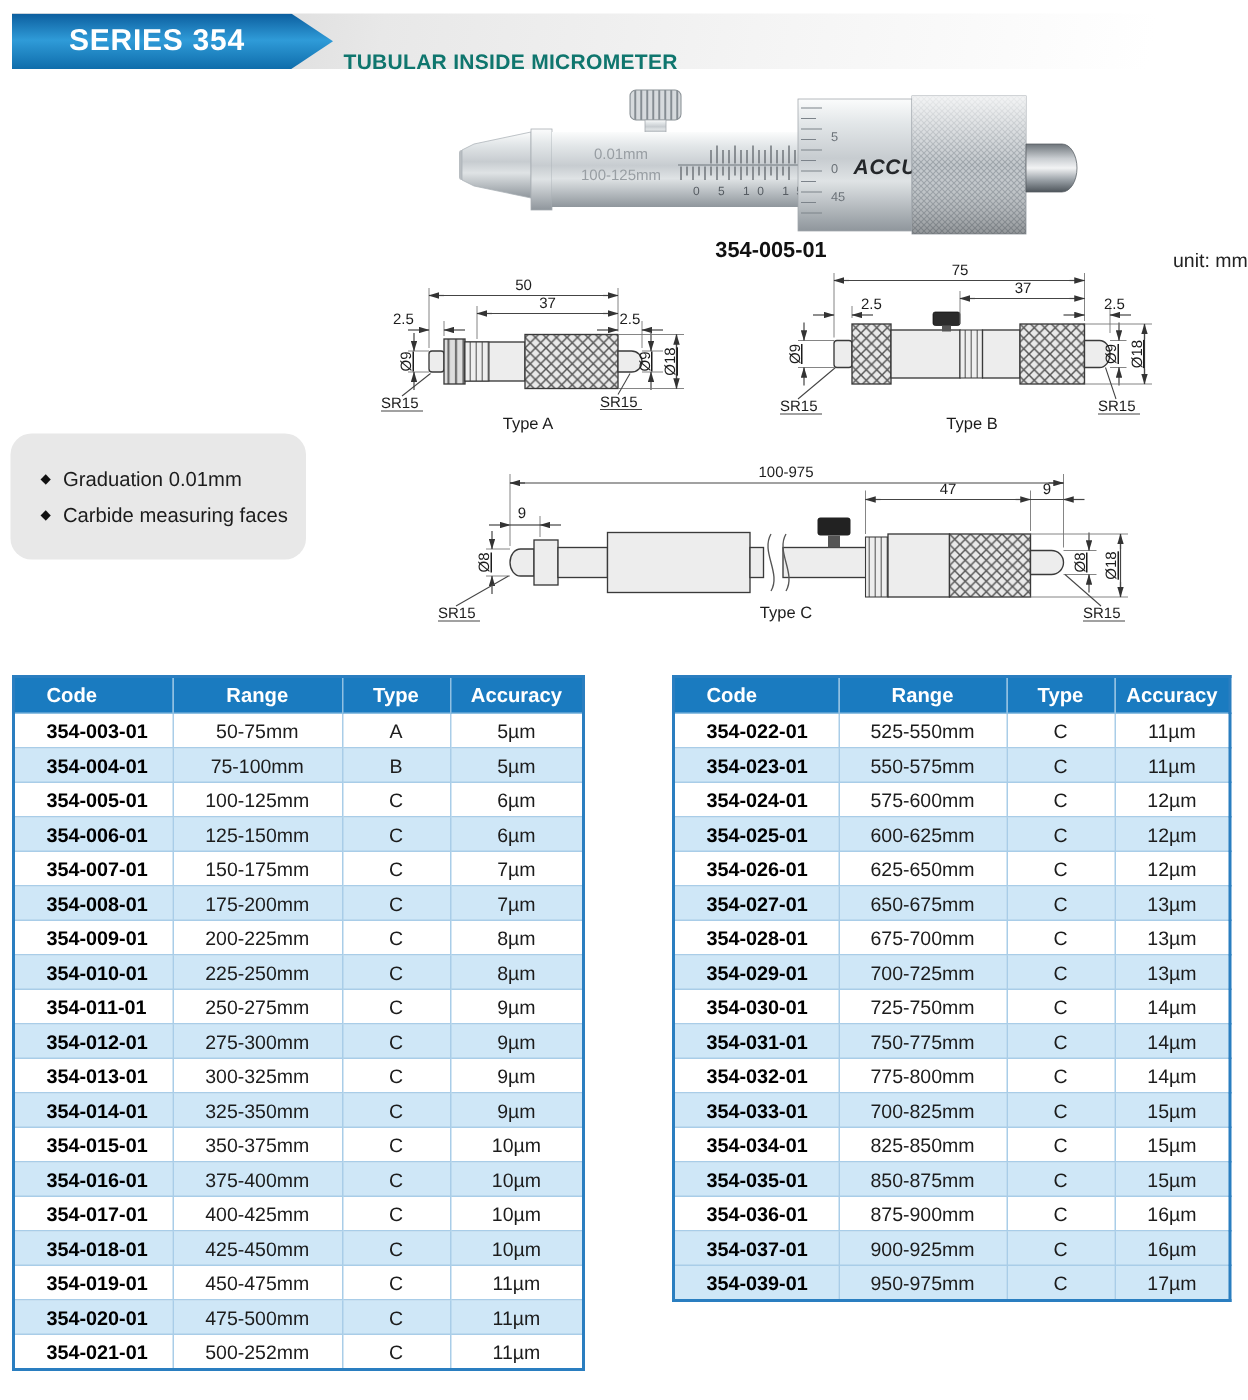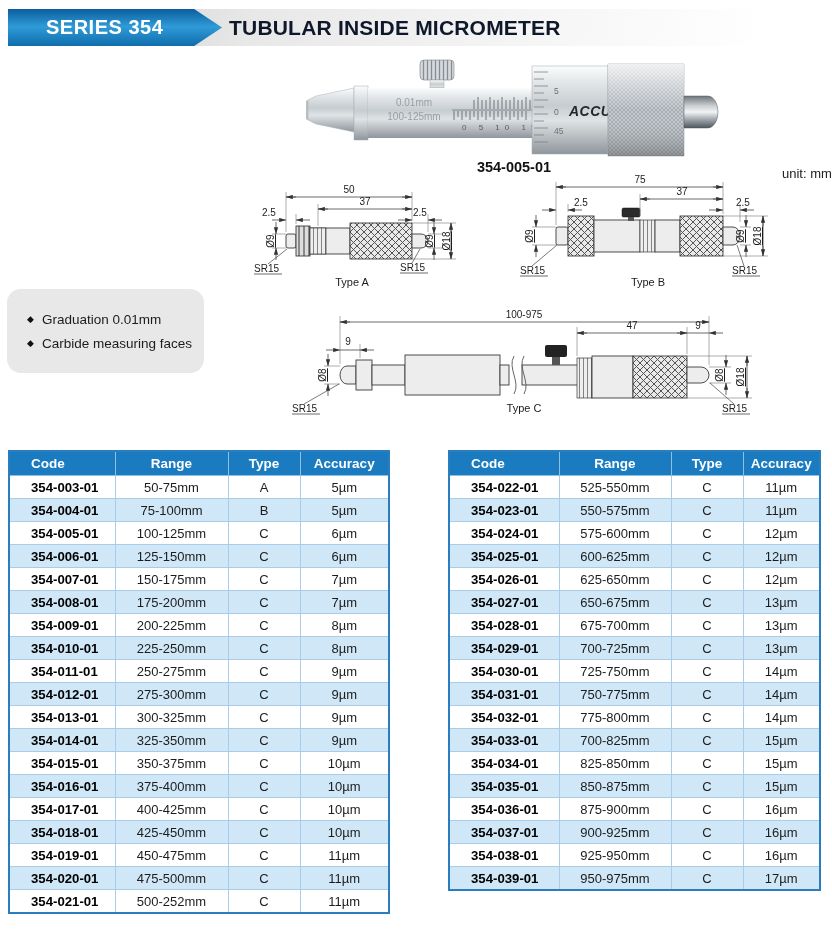--- a/index.html
+++ b/index.html
@@ -7,22 +7,22 @@
         font-family:"Liberation Sans",sans-serif;}
 
   
   .banner-bar{position:absolute;left:8px;top:9px;width:824px;height:37px;
     background:linear-gradient(100deg,#c9c9c9 0%,#e8e8e8 30%,#f4f4f4 60%,#ffffff 92%);}
   .series-banner{position:absolute;left:8px;top:9px;width:214px;height:37px;
     background:linear-gradient(180deg,#0c5e9e 0%,#2f9bd8 48%,#0f6dab 100%);
     clip-path:polygon(0 0,87% 0,100% 50%,87% 100%,0 100%);
     display:flex;align-items:center;}
   .series-banner span{color:#fff;font-weight:bold;font-size:20px;letter-spacing:.5px;padding-left:38px;}
-  .page-title{position:absolute;left:229px;top:9px;height:37px;line-height:37px;
-    font-size:21px;font-weight:bold;color:#0f172a;letter-spacing:.2px;}
+  .page-title{position:absolute;left:229px;top:23px;height:37px;line-height:37px;
+    font-size:14px;font-weight:bold;color:#0f766e;letter-spacing:.2px;}
 
   
   .photo{position:absolute;left:302px;top:56px;}
   .photo-caption{position:absolute;left:452px;top:159px;width:124px;text-align:center;
     font-weight:bold;font-size:14.5px;color:#111;}
   .unit-note{position:absolute;left:782px;top:166px;font-size:13px;color:#222;}
 
   
   .features{position:absolute;left:7px;top:289px;width:197px;height:84px;background:#e8e8e8;
     border-radius:14px;display:flex;flex-direction:column;justify-content:center;gap:9px;padding-left:20px;box-sizing:border-box;}
@@ -535,26 +535,20 @@
           <td>875-900mm</td>
           <td>C</td>
           <td>16µm</td>
         </tr>
         <tr class="alt">
           <td class="code">354-037-01</td>
           <td>900-925mm</td>
           <td>C</td>
           <td>16µm</td>
         </tr>
-        <tr>
-          <td class="code">354-038-01</td>
-          <td>925-950mm</td>
-          <td>C</td>
-          <td>16µm</td>
-        </tr>
         <tr class="alt">
           <td class="code">354-039-01</td>
           <td>950-975mm</td>
           <td>C</td>
           <td>17µm</td>
         </tr>
       </tbody>
   </table>
 
 </div>

